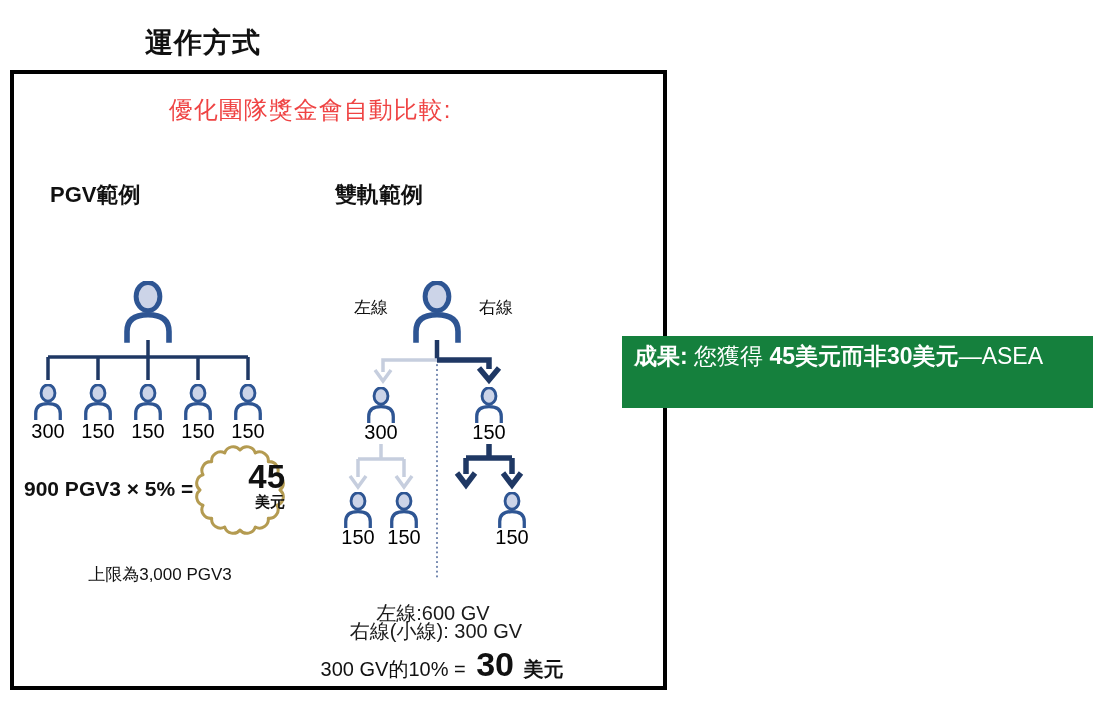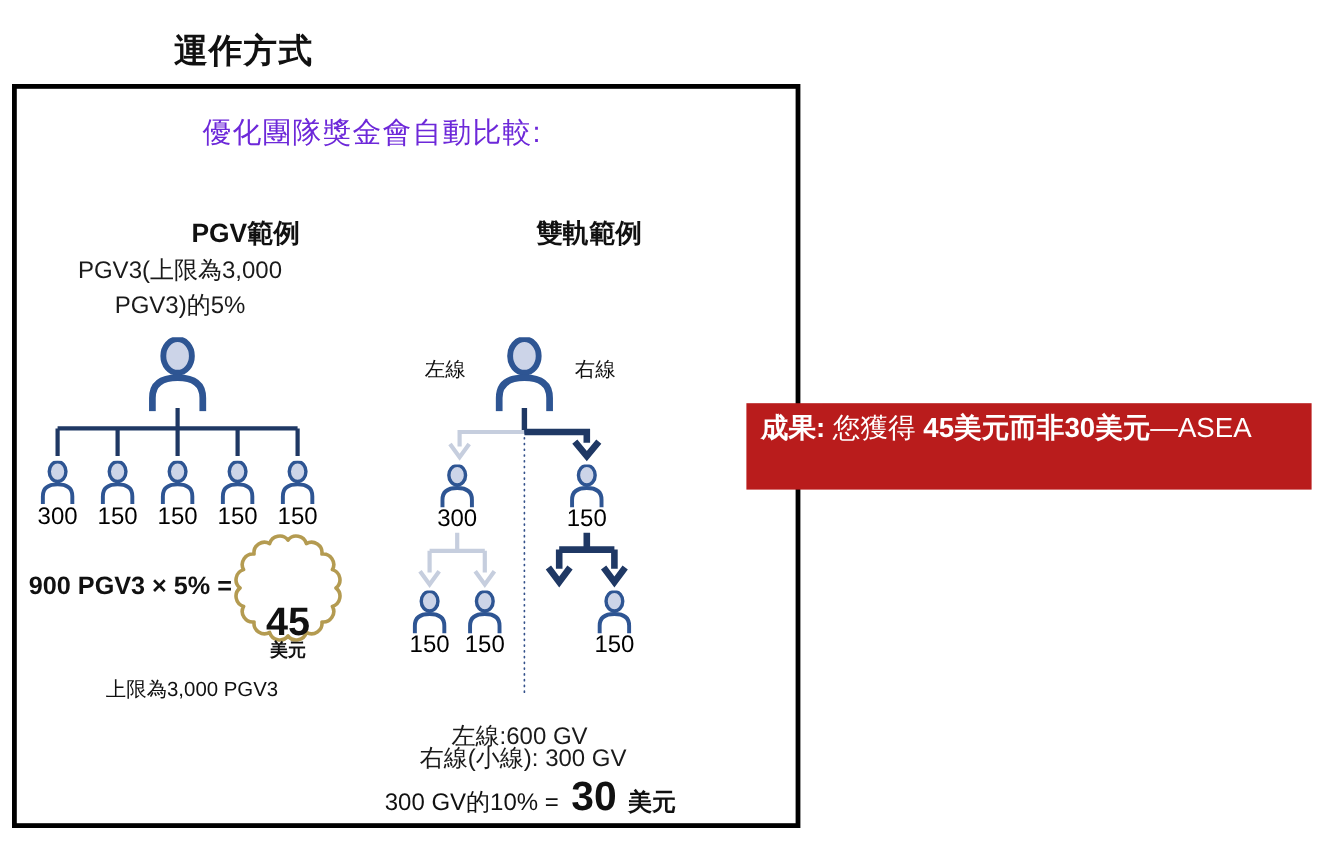--- a/index.html
+++ b/index.html
@@ -4,69 +4,65 @@
 <style>
   html,body{margin:0;padding:0;}
   body{
     width:1108px;height:720px;position:relative;background:#ffffff;
     font-family:"Liberation Sans","DejaVu Sans",sans-serif;color:#111;
     overflow:hidden;
   }
   .abs{position:absolute;}
   .page-title{left:145px;top:24px;width:300px;font-size:28px;font-weight:700;text-align:left;letter-spacing:1px;}
   .main-box{left:10px;top:70px;width:649px;height:612px;border:4px solid #000;background:#fff;}
-  .box-heading{left:46px;top:20px;width:500px;font-size:24px;text-align:center;color:#6d28d9;letter-spacing:1px;}
-  .col-header{top:106px;width:200px;font-size:22px;font-weight:700;text-align:right;}
+  .box-heading{left:46px;top:20px;width:500px;font-size:24px;text-align:center;color:#ef4444;letter-spacing:1px;}
+  .col-header{top:106px;width:200px;font-size:22px;font-weight:700;text-align:left;}
   .col-header.left{left:36px;}
   .col-header.right{left:321px;}
   .col-sub{top:138px;font-size:20px;line-height:29px;text-align:center;color:#1a1a1a;}
   .col-sub.left{left:16px;width:240px;}
   .col-sub.right{left:321px;width:200px;}
   .tree-svg{pointer-events:none;}
   .leaf-row{left:9px;top:346px;width:250px;display:flex;}
   .leaf-row span{width:50px;text-align:center;font-size:20px;color:#000;}
   .val-label{width:50px;text-align:center;font-size:20px;color:#000;}
   .equation-left{left:10px;top:403px;width:180px;font-size:21px;font-weight:700;white-space:nowrap;}
   .seal-wrap{left:181px;top:371px;width:90px;height:90px;}
-  .seal-text{left:181px;top:386px;width:90px;text-align:center;line-height:1;margin-top:41px;}
+  .seal-text{left:181px;top:386px;width:90px;text-align:right;line-height:1;}
   .seal-text .big{font-size:33px;font-weight:700;display:block;}
   .seal-text .unit{font-size:15px;font-weight:700;display:block;margin-top:1px;}
   .footnote{left:26px;top:468px;width:240px;font-size:17px;line-height:22px;text-align:center;}
   .leg-label{top:222px;width:60px;font-size:17px;text-align:center;}
   .leg-label.l{left:327px;}
   .leg-label.r{left:452px;}
   .total-line{font-size:20px;text-align:center;color:#1a1a1a;}
   .total-left{left:309px;top:526px;width:220px;}
   .total-right{left:302px;top:544px;width:240px;}
   .bottom-eq{left:283px;top:571px;width:290px;text-align:center;white-space:nowrap;}
   .bottom-eq .pre{font-size:20px;text-align:right;}
   .bottom-eq .big{font-size:34px;font-weight:700;margin-left:6px;}
   .bottom-eq .unit{font-size:20px;font-weight:700;margin-left:5px;}
   .callout{
     left:622px;top:336px;width:447px;height:64px;padding:4px 12px;
-    background:#b91c1c;color:#fff;font-size:23px;line-height:32px;z-index:5;
+    background:#15803d;color:#fff;font-size:23px;line-height:32px;z-index:5;
   }
   .callout b{font-weight:700;}
 </style>
 </head>
 <body>
 
 <div class="abs page-title">運作方式</div>
 
 <div class="abs main-box">
 
   <div class="abs box-heading">優化團隊獎金會自動比較:</div>
 
   <div class="abs col-header left">PGV範例</div>
   <div class="abs col-header right">雙軌範例</div>
 
-  <div class="abs col-sub left">
-    <span>PGV3(上限為3,000</span><br>
-    <span>PGV3)的5%</span>
-  </div>
 
   <svg width="0" height="0" style="position:absolute">
     <defs>
       <symbol id="person" viewBox="0 0 40 44">
         <ellipse cx="20" cy="11" rx="8.5" ry="10" fill="#ccd4e8" stroke="#2e5593" stroke-width="3.5"></ellipse>
         <path d="M5 44 L5 36 Q5 24 20 24 Q35 24 35 36 L35 44" fill="none" stroke="#2e5593" stroke-width="4"></path>
       </symbol>
     </defs>
   </svg>
 

